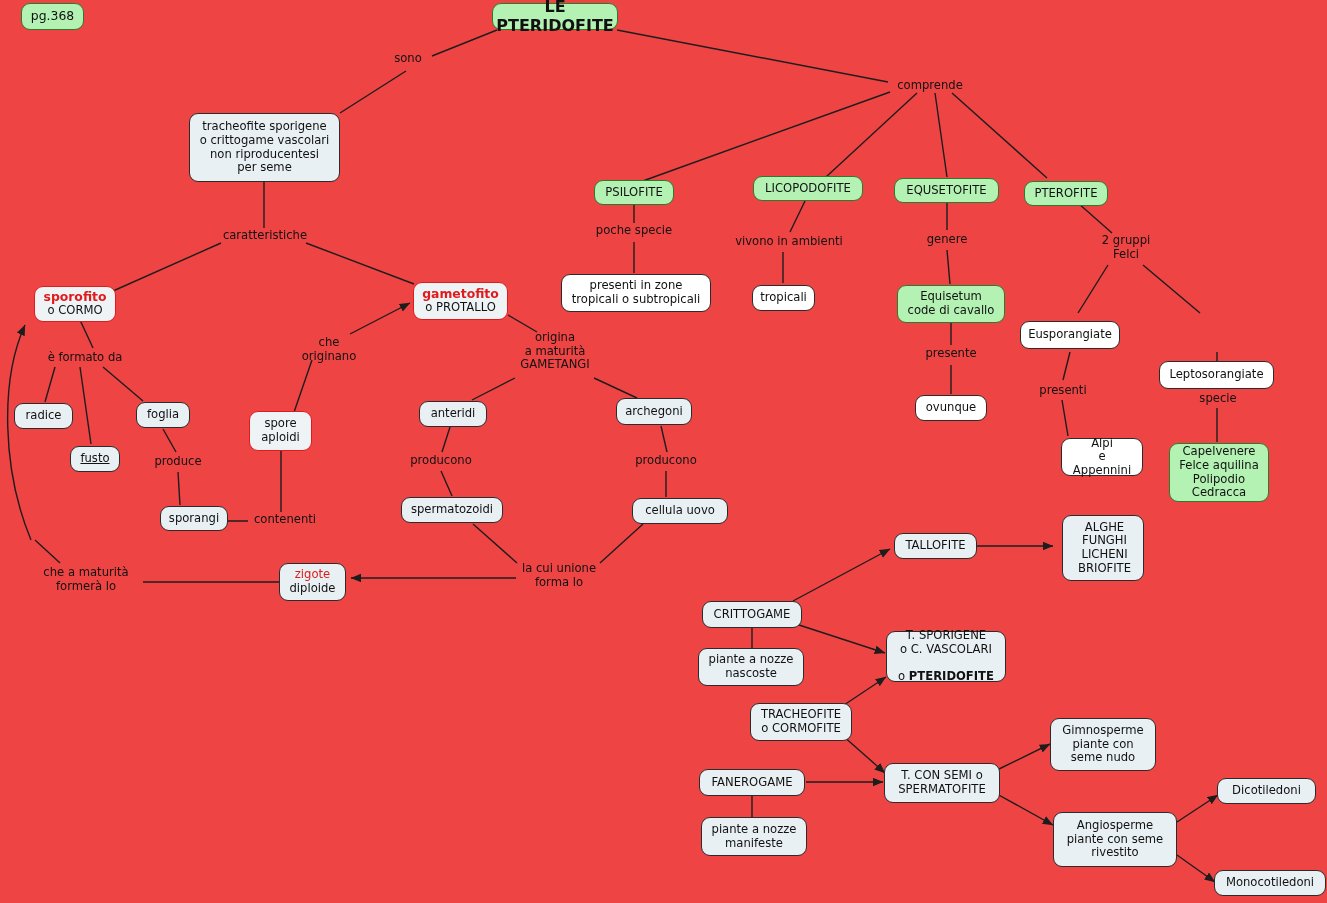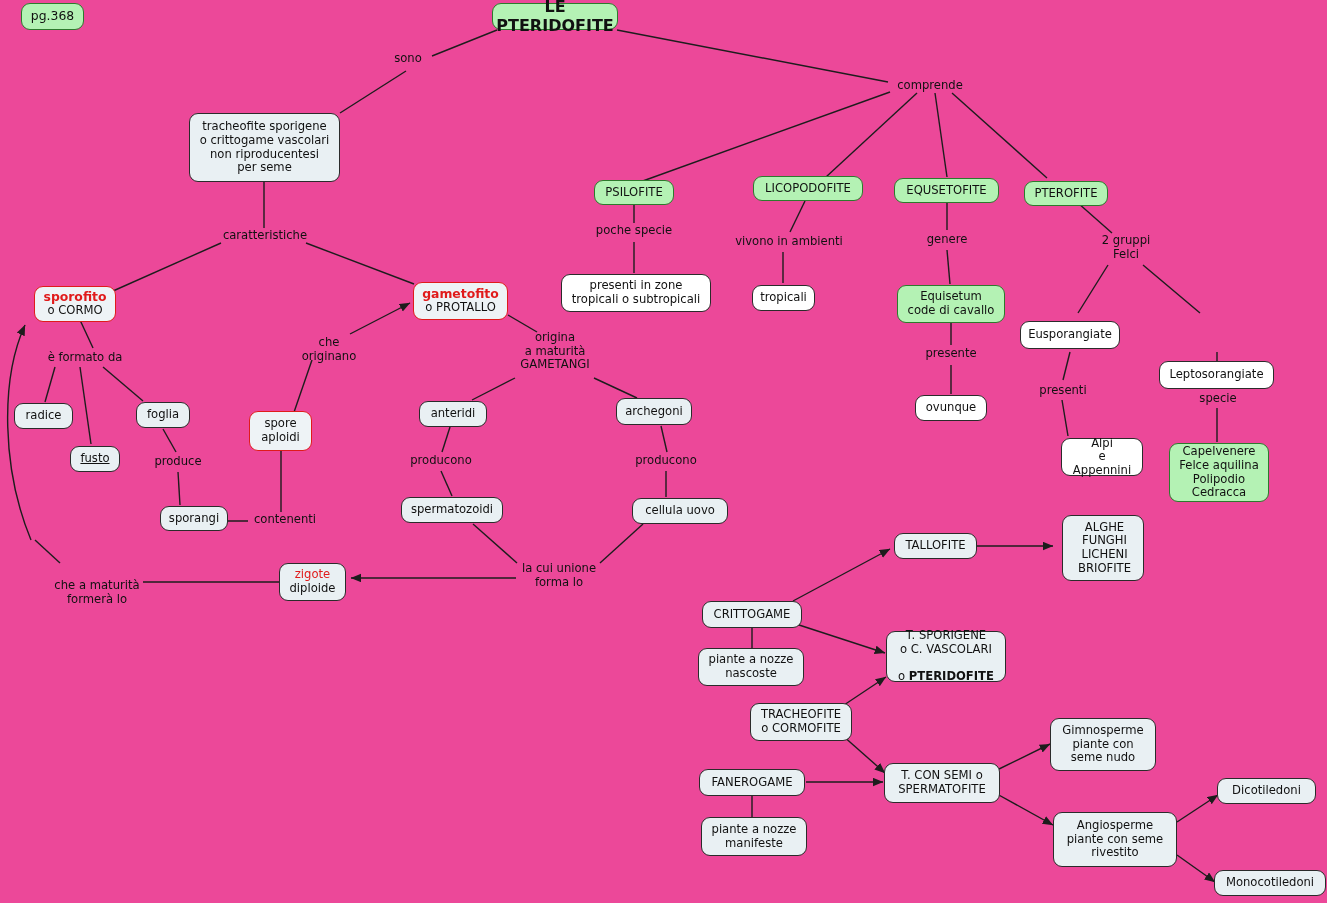--- a/index.html
+++ b/index.html
@@ -7,21 +7,21 @@
   body{
     font-family:"DejaVu Sans","Liberation Sans",sans-serif;
     color:#111111;
     -webkit-font-smoothing:antialiased;
   }
   #canvas{
     position:relative;
     width:1327px;
     height:903px;
     overflow:hidden;
-    background:#ec4899;
+    background:#ef4444;
   }
   #edges{
     position:absolute;
     left:0;top:0;
     width:1327px;
     height:903px;
     pointer-events:none;
   }
   .node{
     position:absolute;
@@ -194,21 +194,21 @@
   <div class="node n-blue fs11" style="left:617px;top:498px;width:96px;height:26px;margin-left:15px;">cellula uovo</div>
 
   <div class="lbl fs11" style="left:513px;top:562px;width:92px;">la cui unione
 forma lo</div>
 
   <div class="node n-blue fs11" style="left:279px;top:563px;width:67px;height:38px;flex-direction:column;">
     <span class="red-t">zigote</span>
     <span>diploide</span>
   </div>
 
-  <div class="lbl fs11" style="left:40px;top:566px;width:114px;margin-top:13px;">che a maturità
+  <div class="lbl fs11" style="left:29px;top:566px;width:114px;">che a maturità
 formerà lo</div>
 
   <div class="node n-green fs11" style="left:594px;top:180px;width:80px;height:25px;">PSILOFITE</div>
 
   <div class="lbl fs11" style="left:582px;top:224px;width:104px;">poche specie</div>
 
   <div class="node n-white fs11" style="left:561px;top:274px;width:150px;height:38px;">presenti in zone
 tropicali o subtropicali</div>
 
   <div class="node n-green fs11" style="left:753px;top:176px;width:110px;height:25px;">LICOPODOFITE</div>

